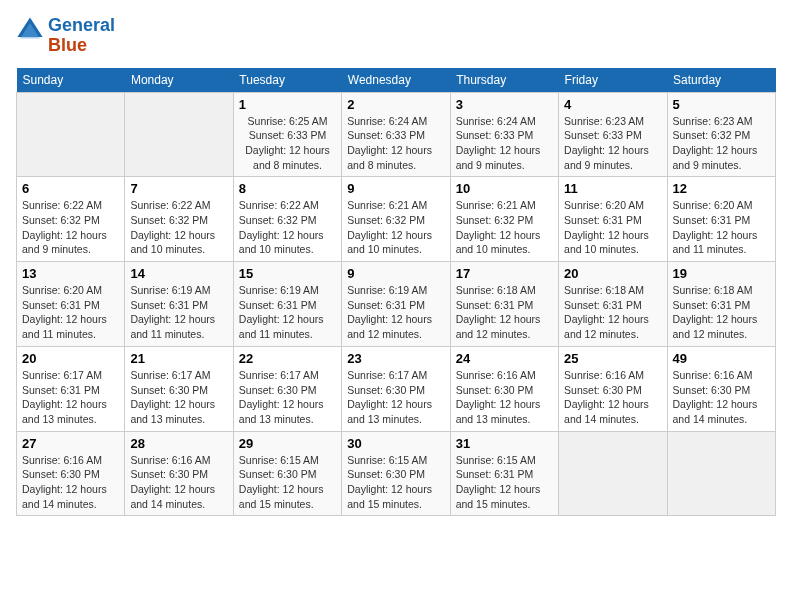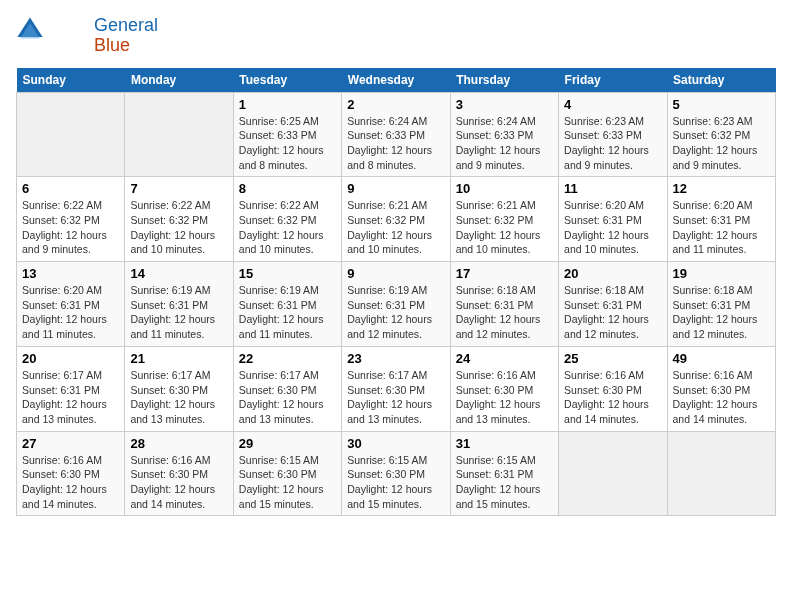--- a/index.html
+++ b/index.html
@@ -15,24 +15,23 @@
       justify-content: space-between;
       align-items: flex-start;
       margin-bottom: 12px;
     }
     .logo {
       display: flex;
       align-items: flex-start;
     }
     .logo-text {
       font-size: 18px;
-      font-weight: normal;
+      font-weight: bold;
       color: #333;
       line-height: 1.1;
-      margin-left: 46px;
     }
     .logo-text span {
       color: #1a6ab1;
     }
     .logo-icon {
       width: 28px;
       height: 28px;
       margin-right: 4px;
     }
     .title-block {
@@ -52,21 +51,21 @@
       width: 100%;
       border-collapse: collapse;
       font-size: 11px;
     }
     thead tr th {
       background-color: #1a6ab1;
       color: #fff;
       text-align: left;
       padding: 5px 6px;
       font-size: 12px;
-      font-weight: bold;
+      font-weight: normal;
     }
     tbody tr td {
       border: 1px solid #ccc;
       vertical-align: top;
       padding: 4px 5px;
       width: 14.28%;
       min-height: 80px;
       background: #fff;
     }
     tbody tr:nth-child(odd) td {
@@ -116,21 +115,21 @@
         <th>Friday</th>
         <th>Saturday</th>
       </tr>
   </thead>
   <tbody id="calendar-body">
   <tr>
         <td class="empty-cell"></td>
         <td class="empty-cell"></td>
         <td>
           <span class="day-num">1</span>
-          <div class="day-info" style="white-space: pre-line;">Sunrise: 6:25 AM
+          <div class="day-info" style="white-space: pre-line; text-align: center;">Sunrise: 6:25 AM
 Sunset: 6:33 PM
 Daylight: 12 hours
 and 8 minutes.</div>
         </td>
         <td>
           <span class="day-num">2</span>
           <div class="day-info" style="white-space: pre-line;">Sunrise: 6:24 AM
 Sunset: 6:33 PM
 Daylight: 12 hours
 and 8 minutes.</div>

